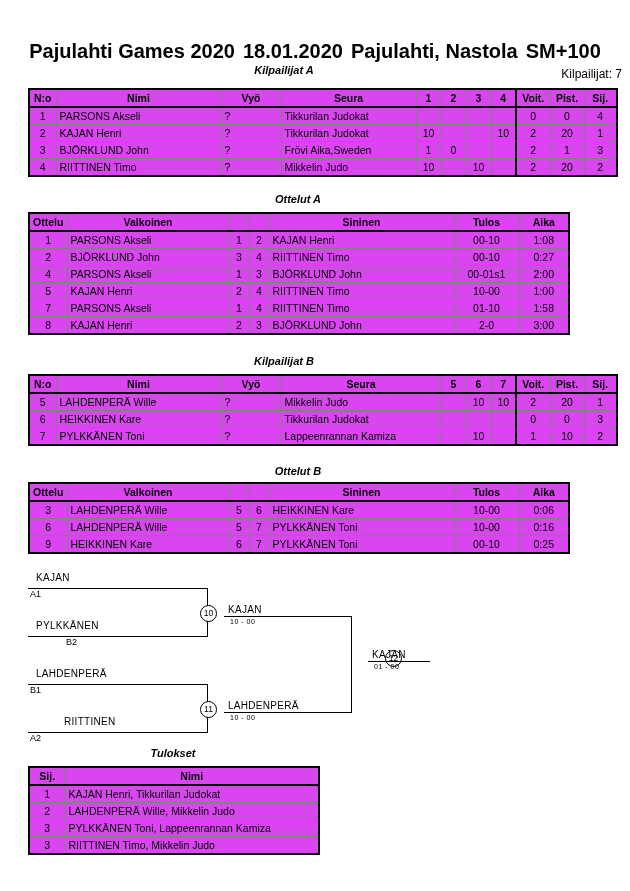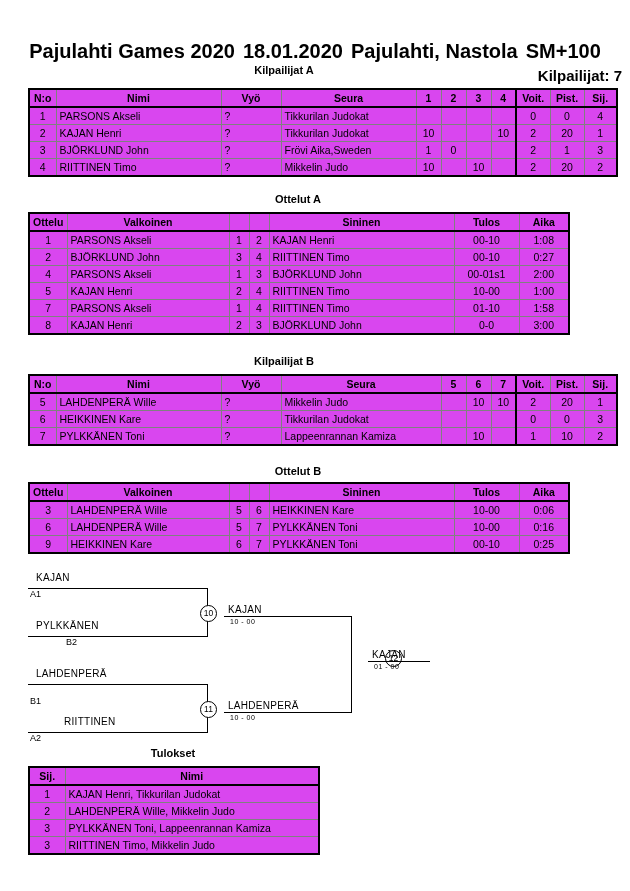--- a/index.html
+++ b/index.html
@@ -25,32 +25,33 @@
     font-size: 20px;
     font-weight: bold;
     letter-spacing: 0px;
     white-space: nowrap;
   }
   .doc-title .gap { display:inline-block; width: 8px; }
   .entrants-count {
     position: absolute;
     right: 8px;
     top: 67px;
-    font-size: 15px;
-    font-weight: bold;
+    font-size: 12px;
+    font-weight: normal;
     white-space: nowrap;
   }
 
   
   .caption {
     position: absolute;
     font-size: 11px;
     font-weight: bold;
     text-align: center;
     white-space: nowrap;
+    font-style: italic;
   }
 
   
   table.jt {
     position: absolute;
     border-collapse: collapse;
     font-size: 10.5px;
     background: #d946ef;
     table-layout: fixed;
   }
@@ -276,21 +277,21 @@
     <td class="l">RIITTINEN Timo</td>
     <td class="c">01-10</td>
     <td class="c">1:58</td>
   </tr>
   <tr>
     <td class="c">8</td>
     <td class="l">KAJAN Henri</td>
     <td class="c">2</td>
     <td class="c">3</td>
     <td class="l">BJÖRKLUND John</td>
-    <td class="c">0-0</td>
+    <td class="c">2-0</td>
     <td class="c">3:00</td>
   </tr>
 </tbody>
   </table>
 
 <div class="caption" style="left:28px; top:355px; width:512px;">Kilpailijat B</div>
 
 <table class="jt" style="left:28px; top:374px; width:512px;">
   <colgroup>
     <col style="width:27px">
@@ -420,21 +421,21 @@
 
   <div class="bl" style="left:207px; top:28px; width:1px; height:49px;"></div>
 
   <div class="node" style="left:200px; top:45px;">10</div>
   <div class="name" style="left:228px; top:44px;">KAJAN</div>
   <div class="score" style="left:230px; top:58px;">10 - 00</div>
   <div class="bl" style="left:224px; top:56px; width:128px; height:1px;"></div>
 
   <div class="name" style="left:36px; top:108px;">LAHDENPERÄ</div>
   <div class="bl" style="left:28px; top:124px; width:180px; height:1px;"></div>
-  <div class="seed" style="left:30px; top:136px;">B1</div>
+  <div class="seed" style="left:30px; top:125px;">B1</div>
 
   <div class="name" style="left:36px; top:156px;padding-left:28px;">RIITTINEN</div>
   <div class="bl" style="left:28px; top:172px; width:180px; height:1px;"></div>
   <div class="seed" style="left:30px; top:173px;">A2</div>
 
   <div class="bl" style="left:207px; top:124px; width:1px; height:49px;"></div>
 
   <div class="node" style="left:200px; top:141px;">11</div>
   <div class="name" style="left:228px; top:140px;">LAHDENPERÄ</div>
   <div class="score" style="left:230px; top:154px;">10 - 00</div>

